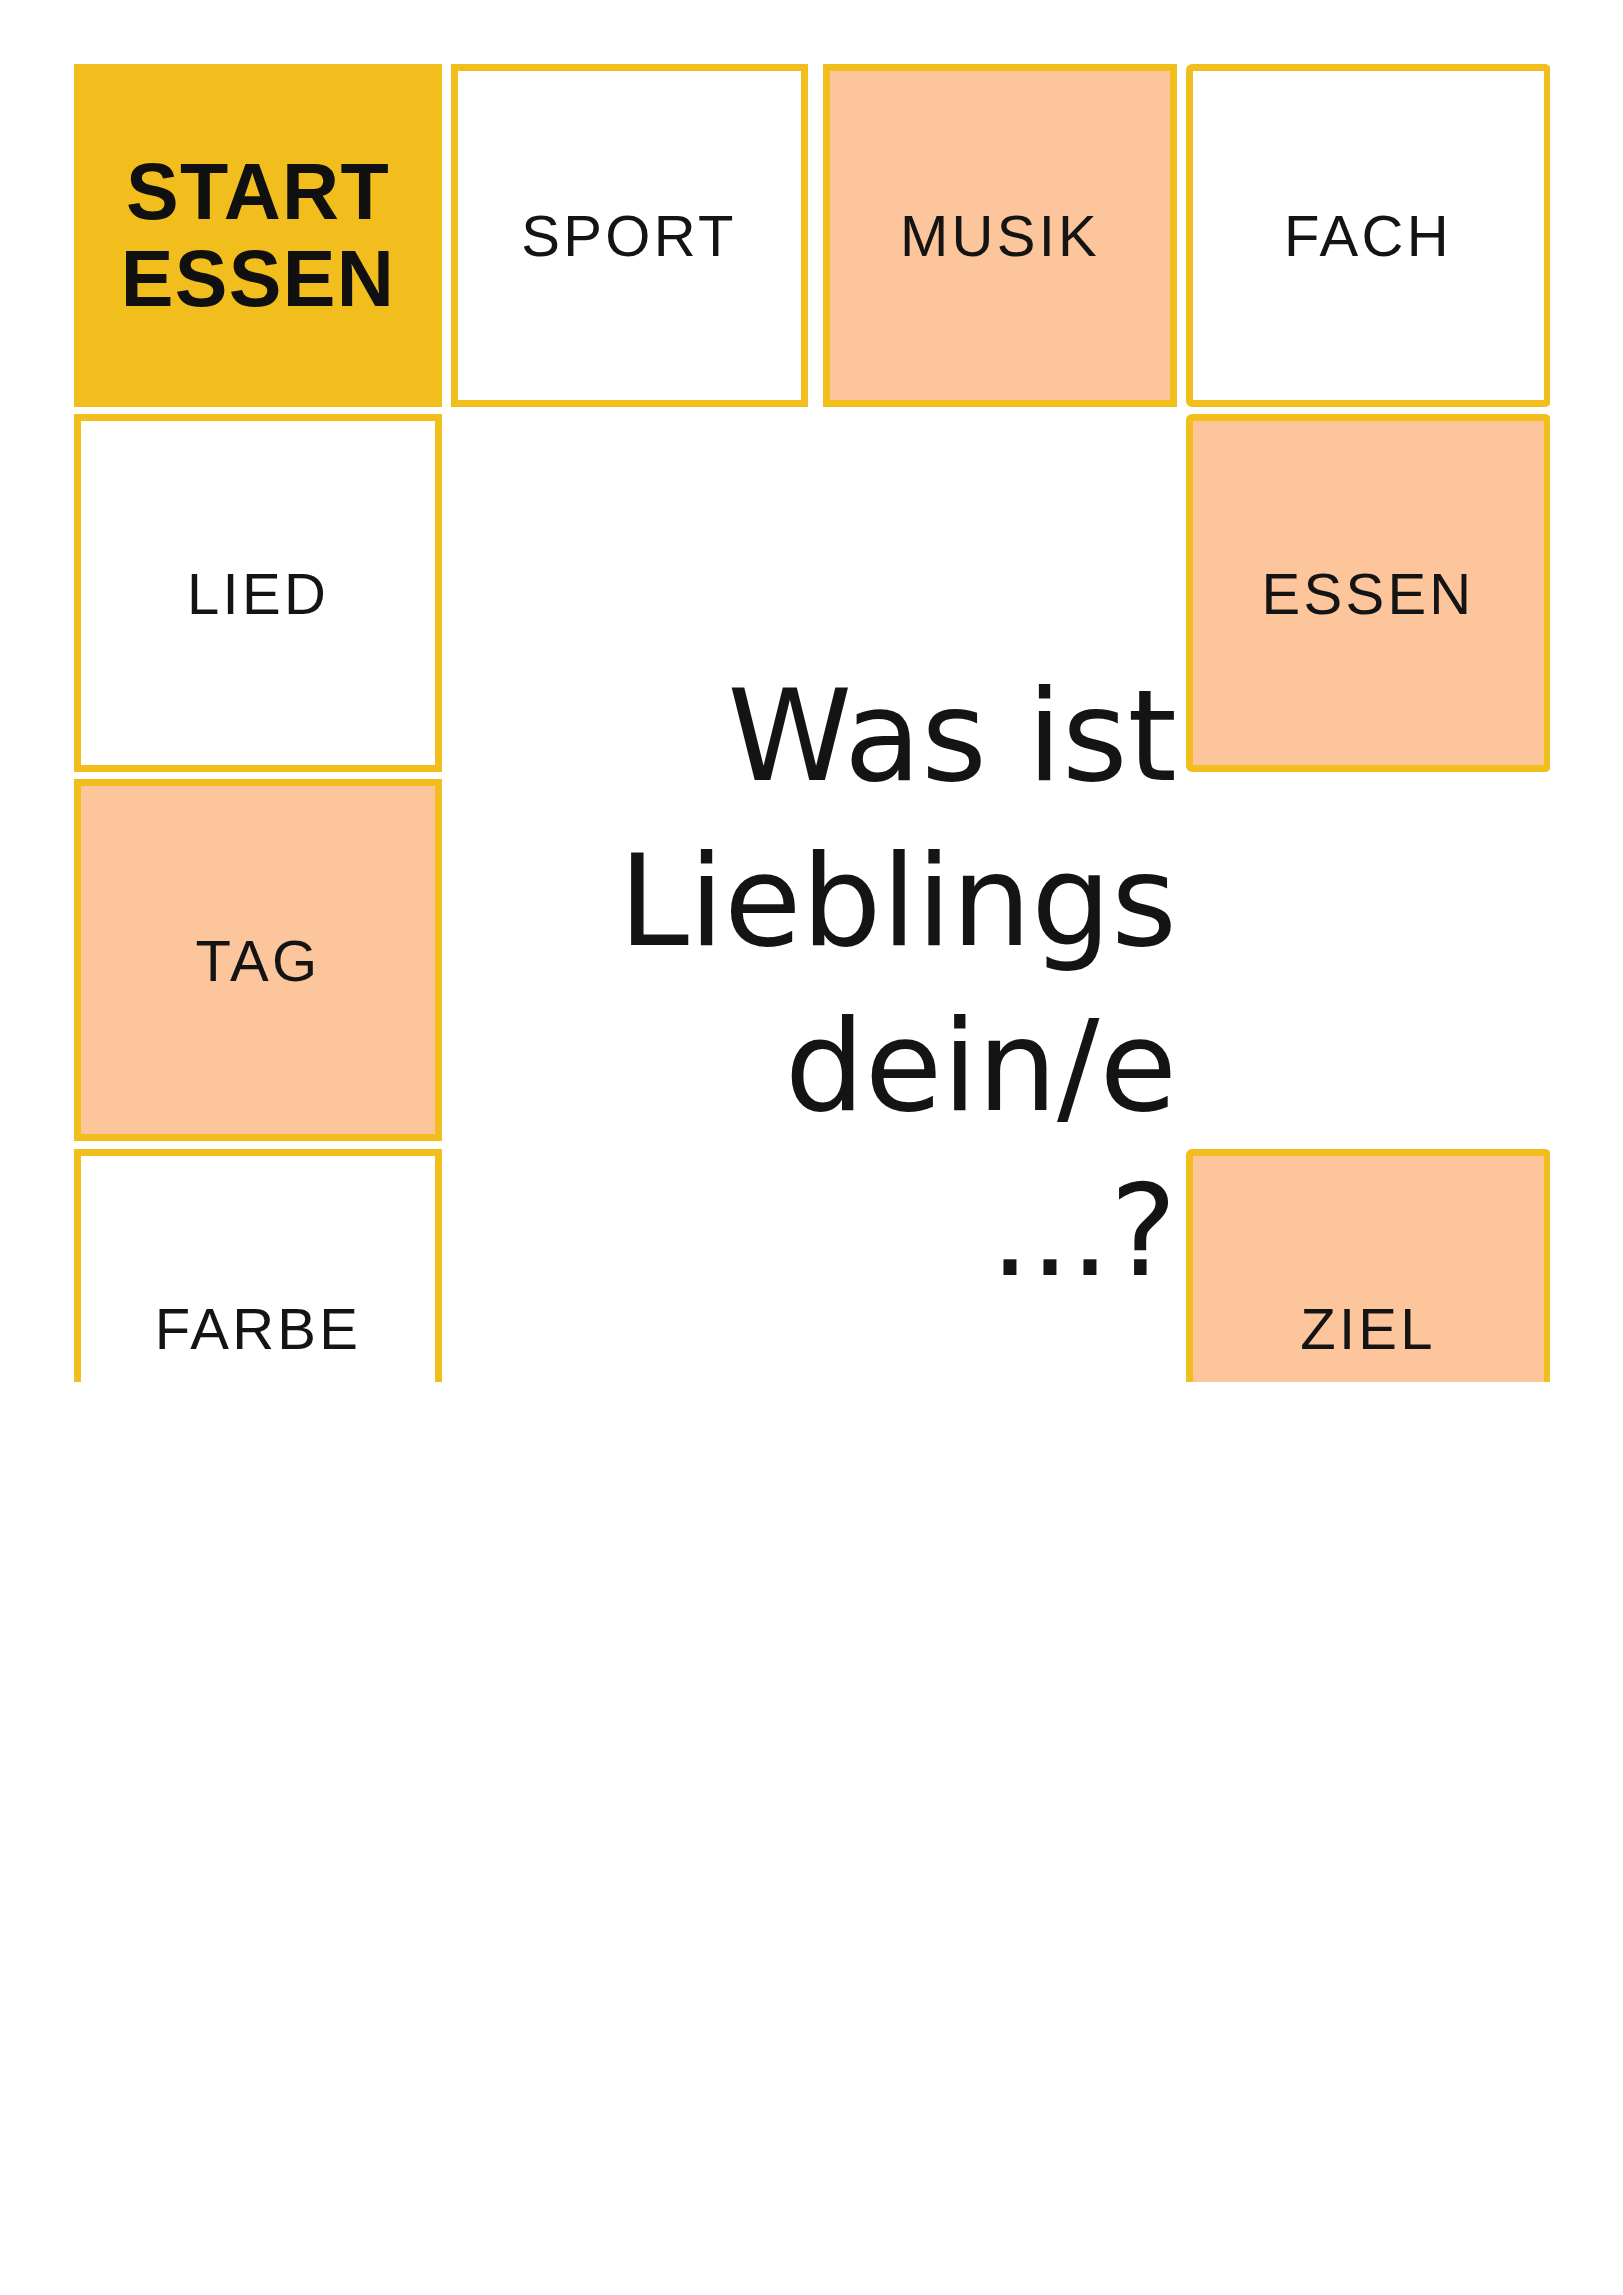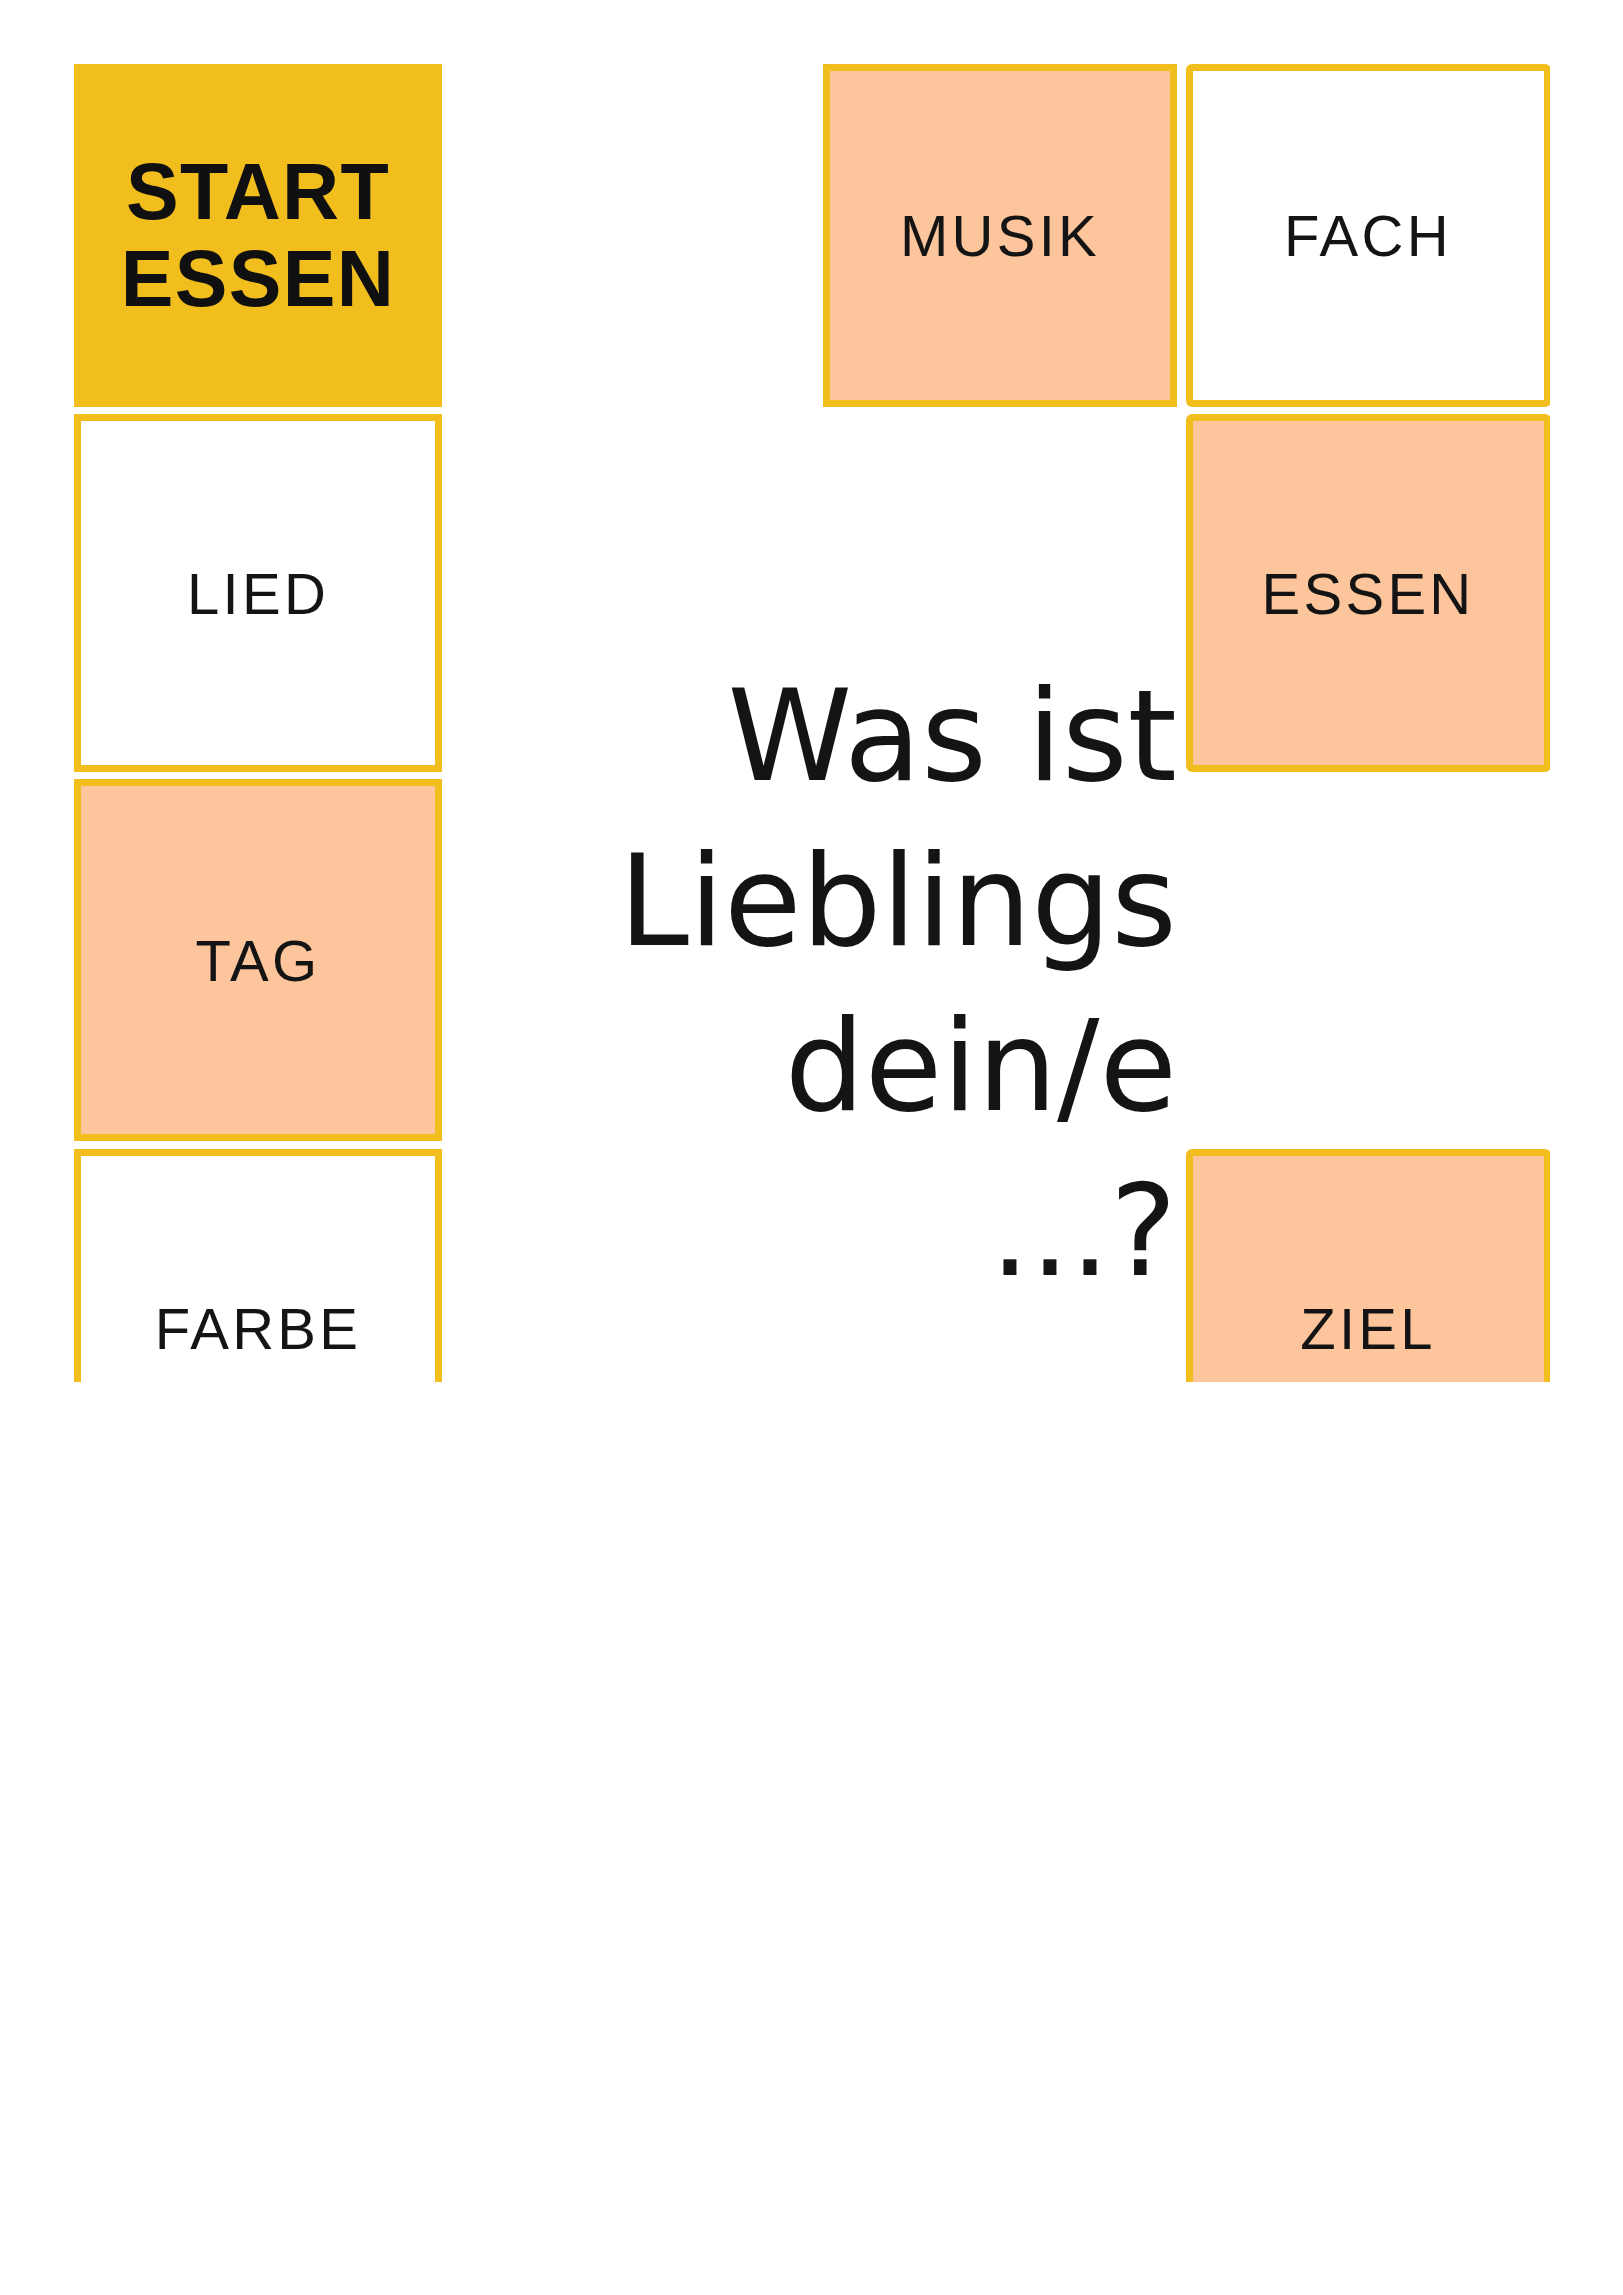--- a/index.html
+++ b/index.html
@@ -77,20 +77,23 @@
 </head>
 <body>
 
 <div class="board">
 
   <div class="cell start-cell c1 r1" data-variant="solid-yellow">
     <span class="start-line">START</span>
     <span class="start-line">ESSEN</span>
   </div>
 
+  <div class="cell c2 r1" data-variant="white">
+    <span class="cell-label">SPORT</span>
+  </div>
 
   <div class="cell c3 r1" data-variant="peach">
     <span class="cell-label">MUSIK</span>
   </div>
 
   <div class="cell c4 r1" data-variant="white">
     <span class="cell-label">FACH</span>
   </div>
 
   <div class="cell c1 r2" data-variant="white">

